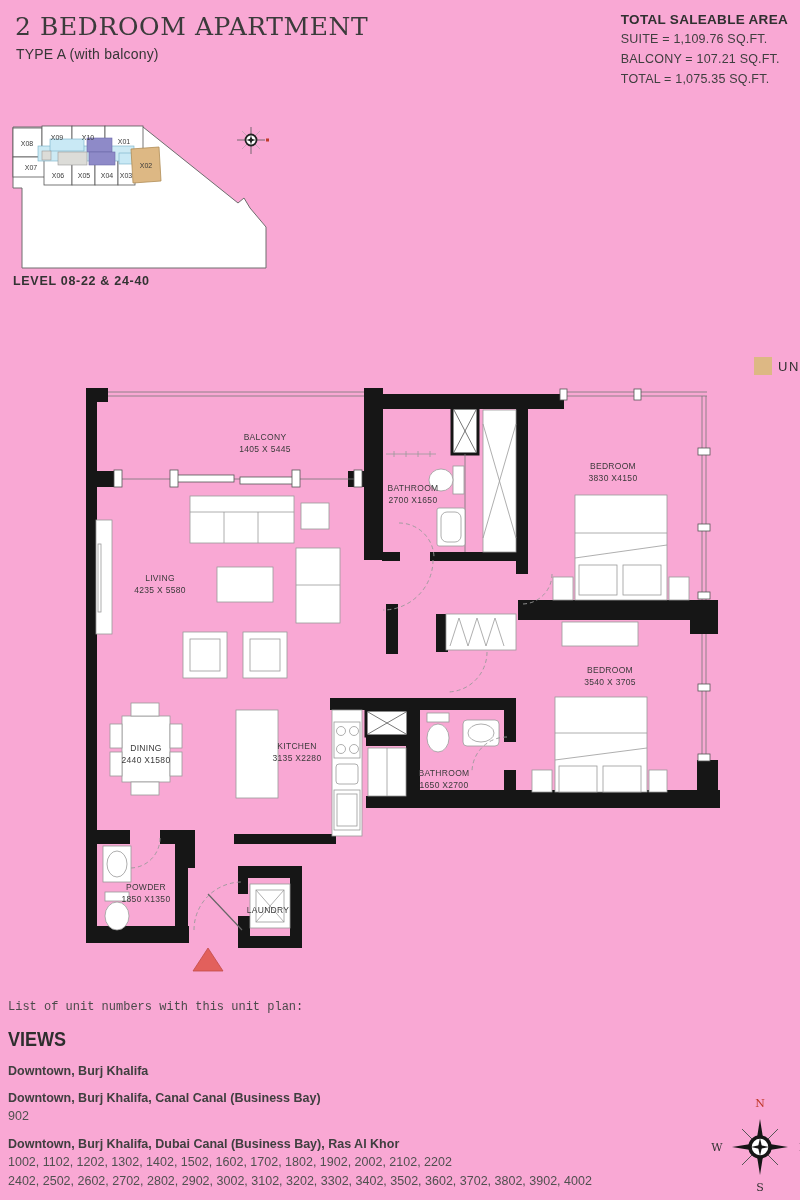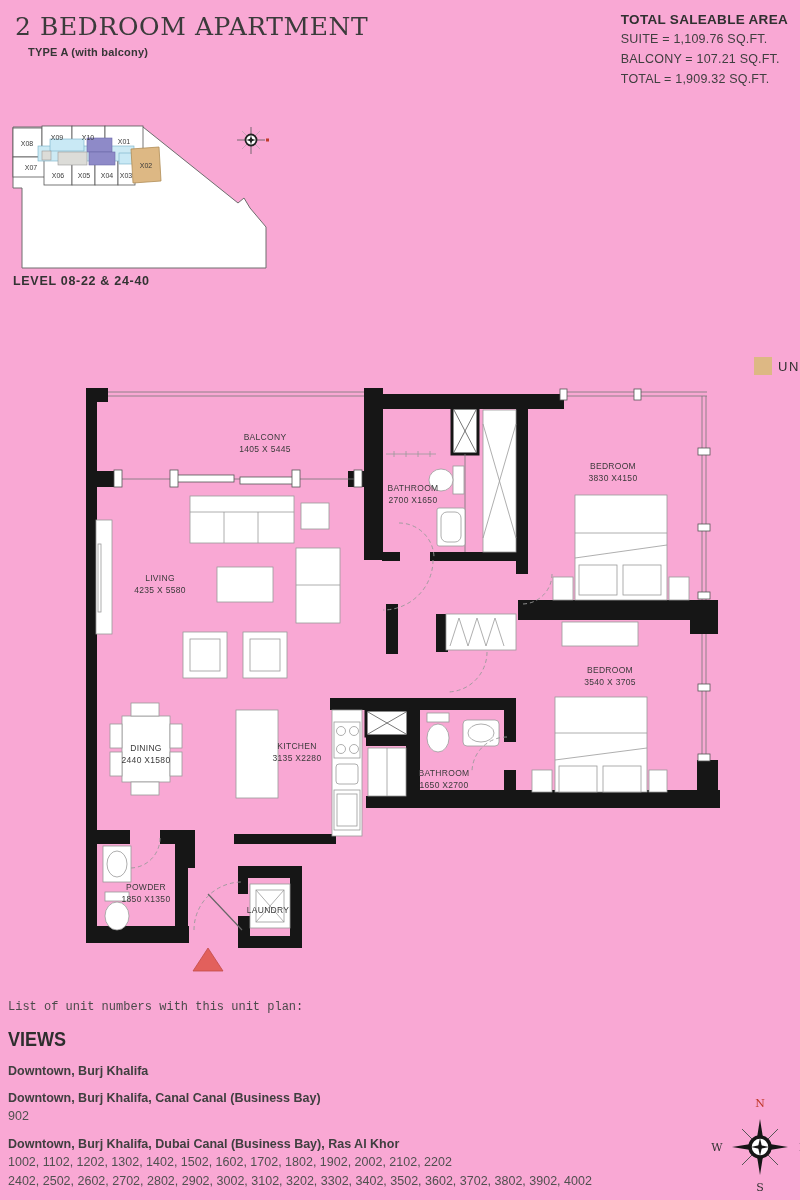--- a/index.html
+++ b/index.html
@@ -1,21 +1,21 @@
 <!DOCTYPE html>
 <html><head>
 <meta charset="utf-8">
 <style>
   html,body{margin:0;padding:0;background:#fff;}
   .page{position:relative;width:800px;height:1200px;background:#f9a8d4;
         font-family:"Liberation Sans",sans-serif;color:#3a3a3a;overflow:hidden;}
   .abs{position:absolute;}
   .title{left:15px;top:12px;font-family:"DejaVu Serif",serif;font-size:25px;
          letter-spacing:0.6px;color:#3b3b3b;font-weight:500;}
-  .subtitle{left:16px;top:46px;font-size:11px;font-weight:bold;color:#363636;letter-spacing:0.2px;margin-left:12px;}
+  .subtitle{left:16px;top:46px;font-size:14px;font-weight:normal;color:#363636;letter-spacing:0.2px;}
   .saleable{right:12px;top:12px;}
   .saleable .heading{font-size:13.5px;font-weight:bold;letter-spacing:0.3px;color:#303030;}
   .saleable .line{font-size:12.5px;color:#3f3f3f;margin-top:5px;line-height:15px;letter-spacing:0.2px;}
   .saleable .line:first-of-type{margin-top:12px;}
   .level-label{left:13px;top:274px;font-size:12.5px;font-weight:bold;letter-spacing:0.7px;color:#333;}
   .legend{left:738px;top:357px;display:flex;align-items:center;gap:6px;padding-left:16px;}
   .legend .swatch{width:18px;height:18px;background:#ddb884;}
   .legend .label{font-size:13px;letter-spacing:1.5px;color:#2f2f2f;}
   .views{left:8px;top:1000px;width:780px;}
   .views .intro{font-size:12px;color:#4a4a4a;font-family:Liberation Mono, monospace;}
@@ -35,21 +35,21 @@
 
 <div class="page">
 
   <div class="abs title">2 BEDROOM APARTMENT</div>
   <div class="abs subtitle">TYPE A (with balcony)</div>
 
   <div class="abs saleable">
     <div class="heading">TOTAL SALEABLE AREA</div>
     <div class="line">SUITE = 1,109.76 SQ.FT.</div>
     <div class="line">BALCONY = 107.21 SQ.FT.</div>
-    <div class="line">TOTAL = 1,909.32 SQ.FT.</div>
+    <div class="line">TOTAL = 1,075.35 SQ.FT.</div>
   </div>
 
   <svg class="abs" style="left:0;top:115px;" width="280" height="175" viewBox="0 0 280 175">
     <path d="M13,12 L143,12 L238,88 L244,83 L250,93 L266,112 L266,153 L22,153 L22,73 L13,73 Z" fill="#ffffff" stroke="#6e6e6e" stroke-width="1"></path>
     <g fill="#ffffff" stroke="#555555" stroke-width="0.8">
       <rect x="13" y="13" width="29" height="29"></rect>
       <rect x="42" y="11" width="30" height="26"></rect>
       <rect x="72" y="11" width="33" height="26"></rect>
       <rect x="105" y="11" width="38" height="31"></rect>
       <rect x="13" y="42" width="37" height="20"></rect>

